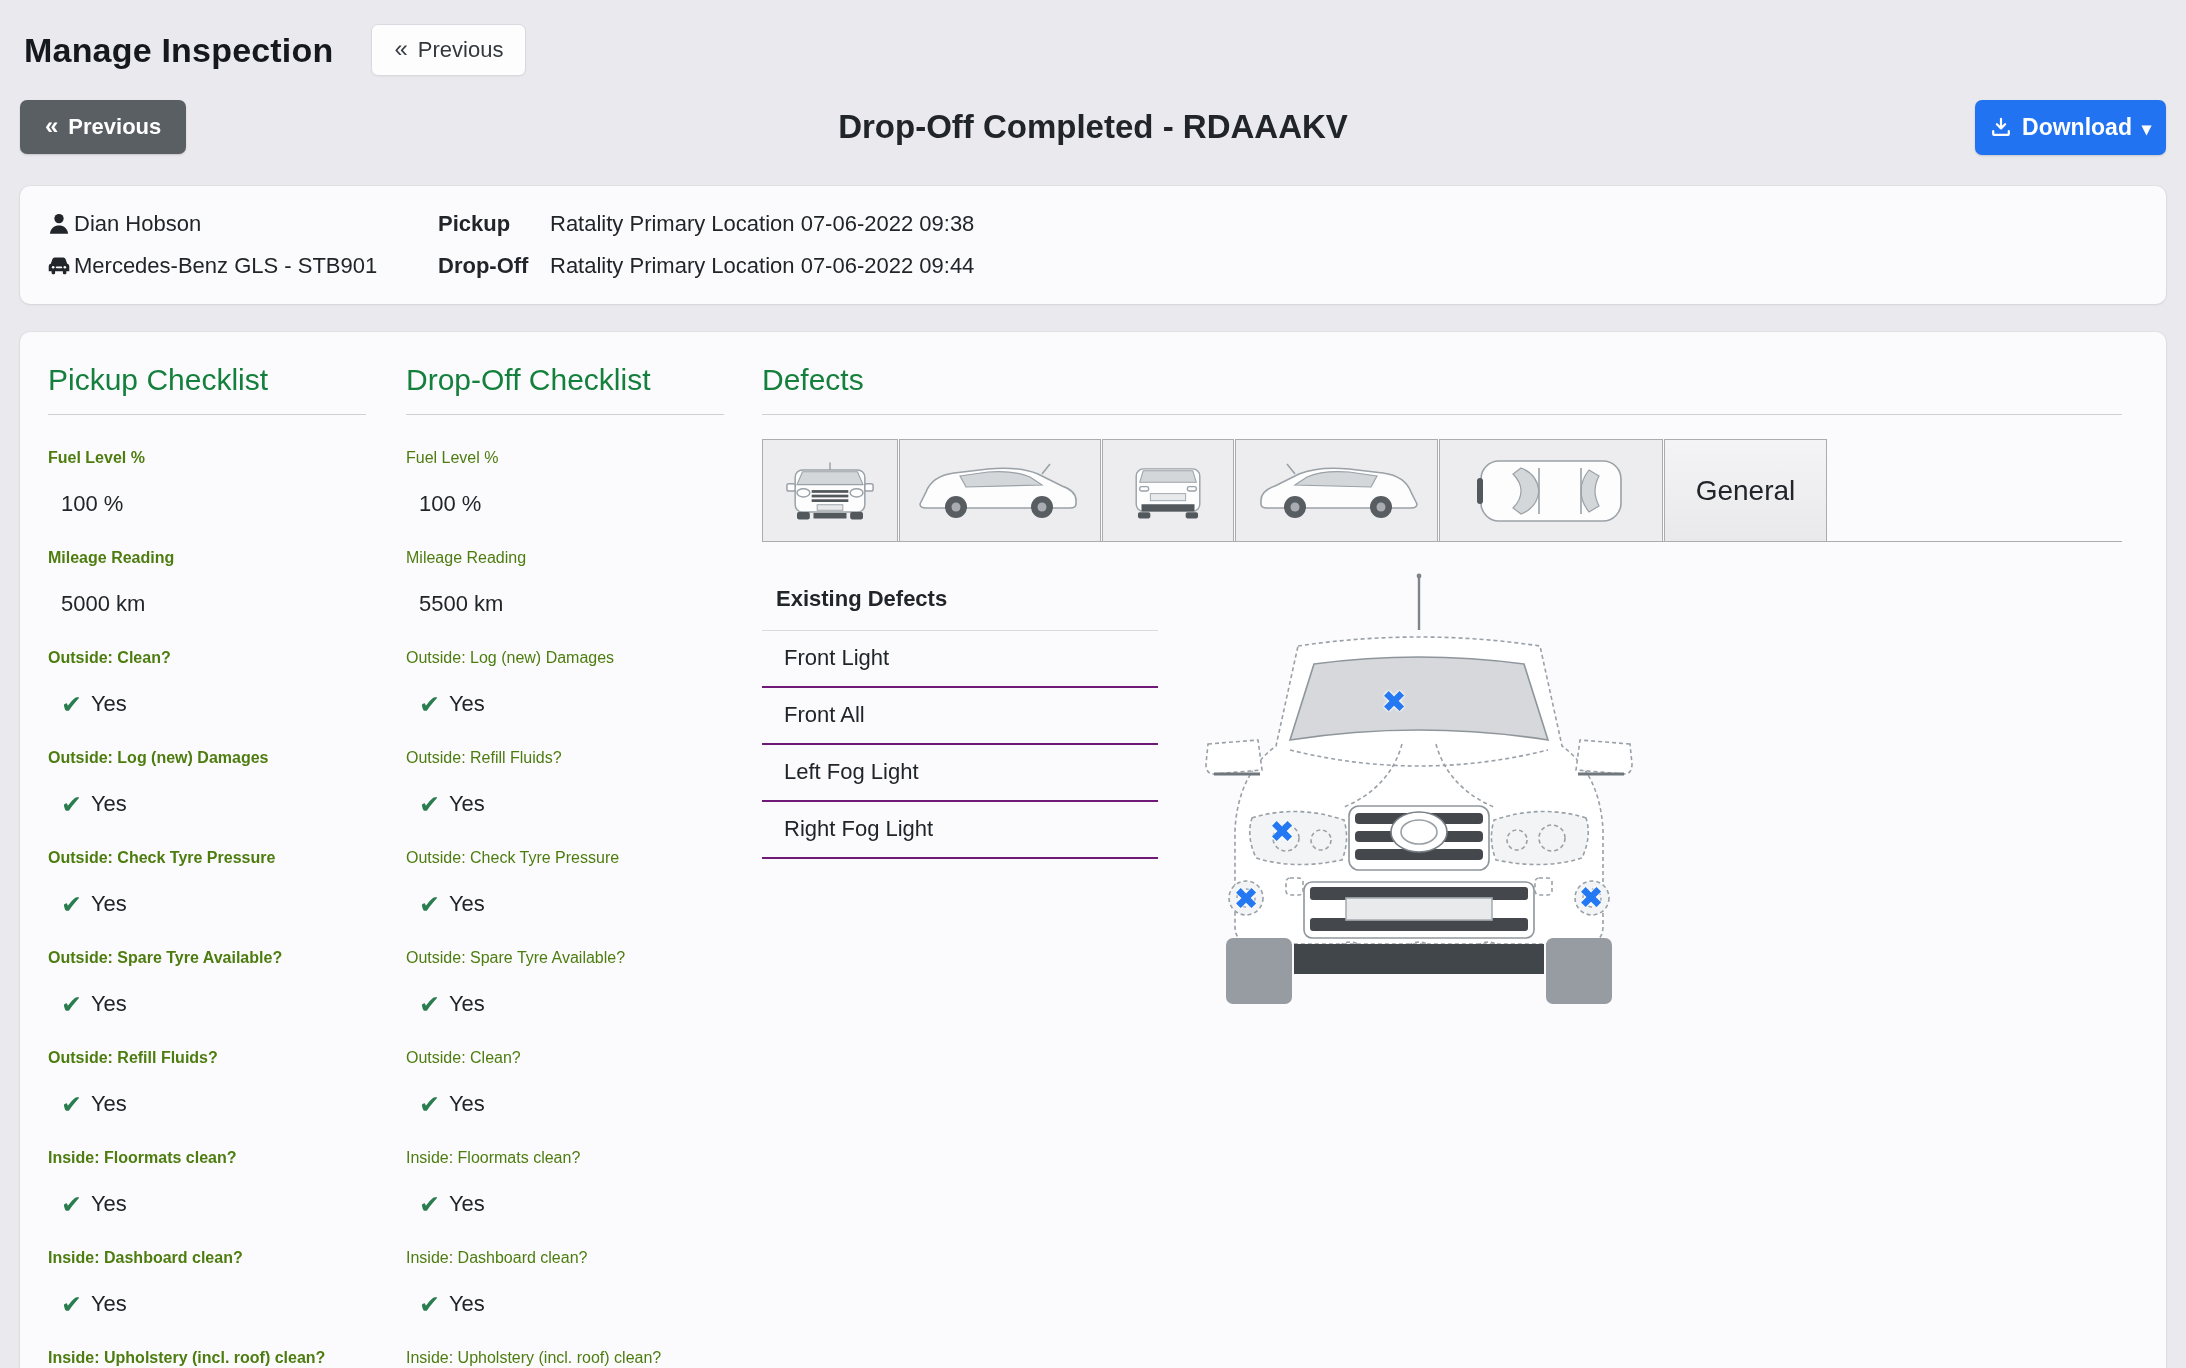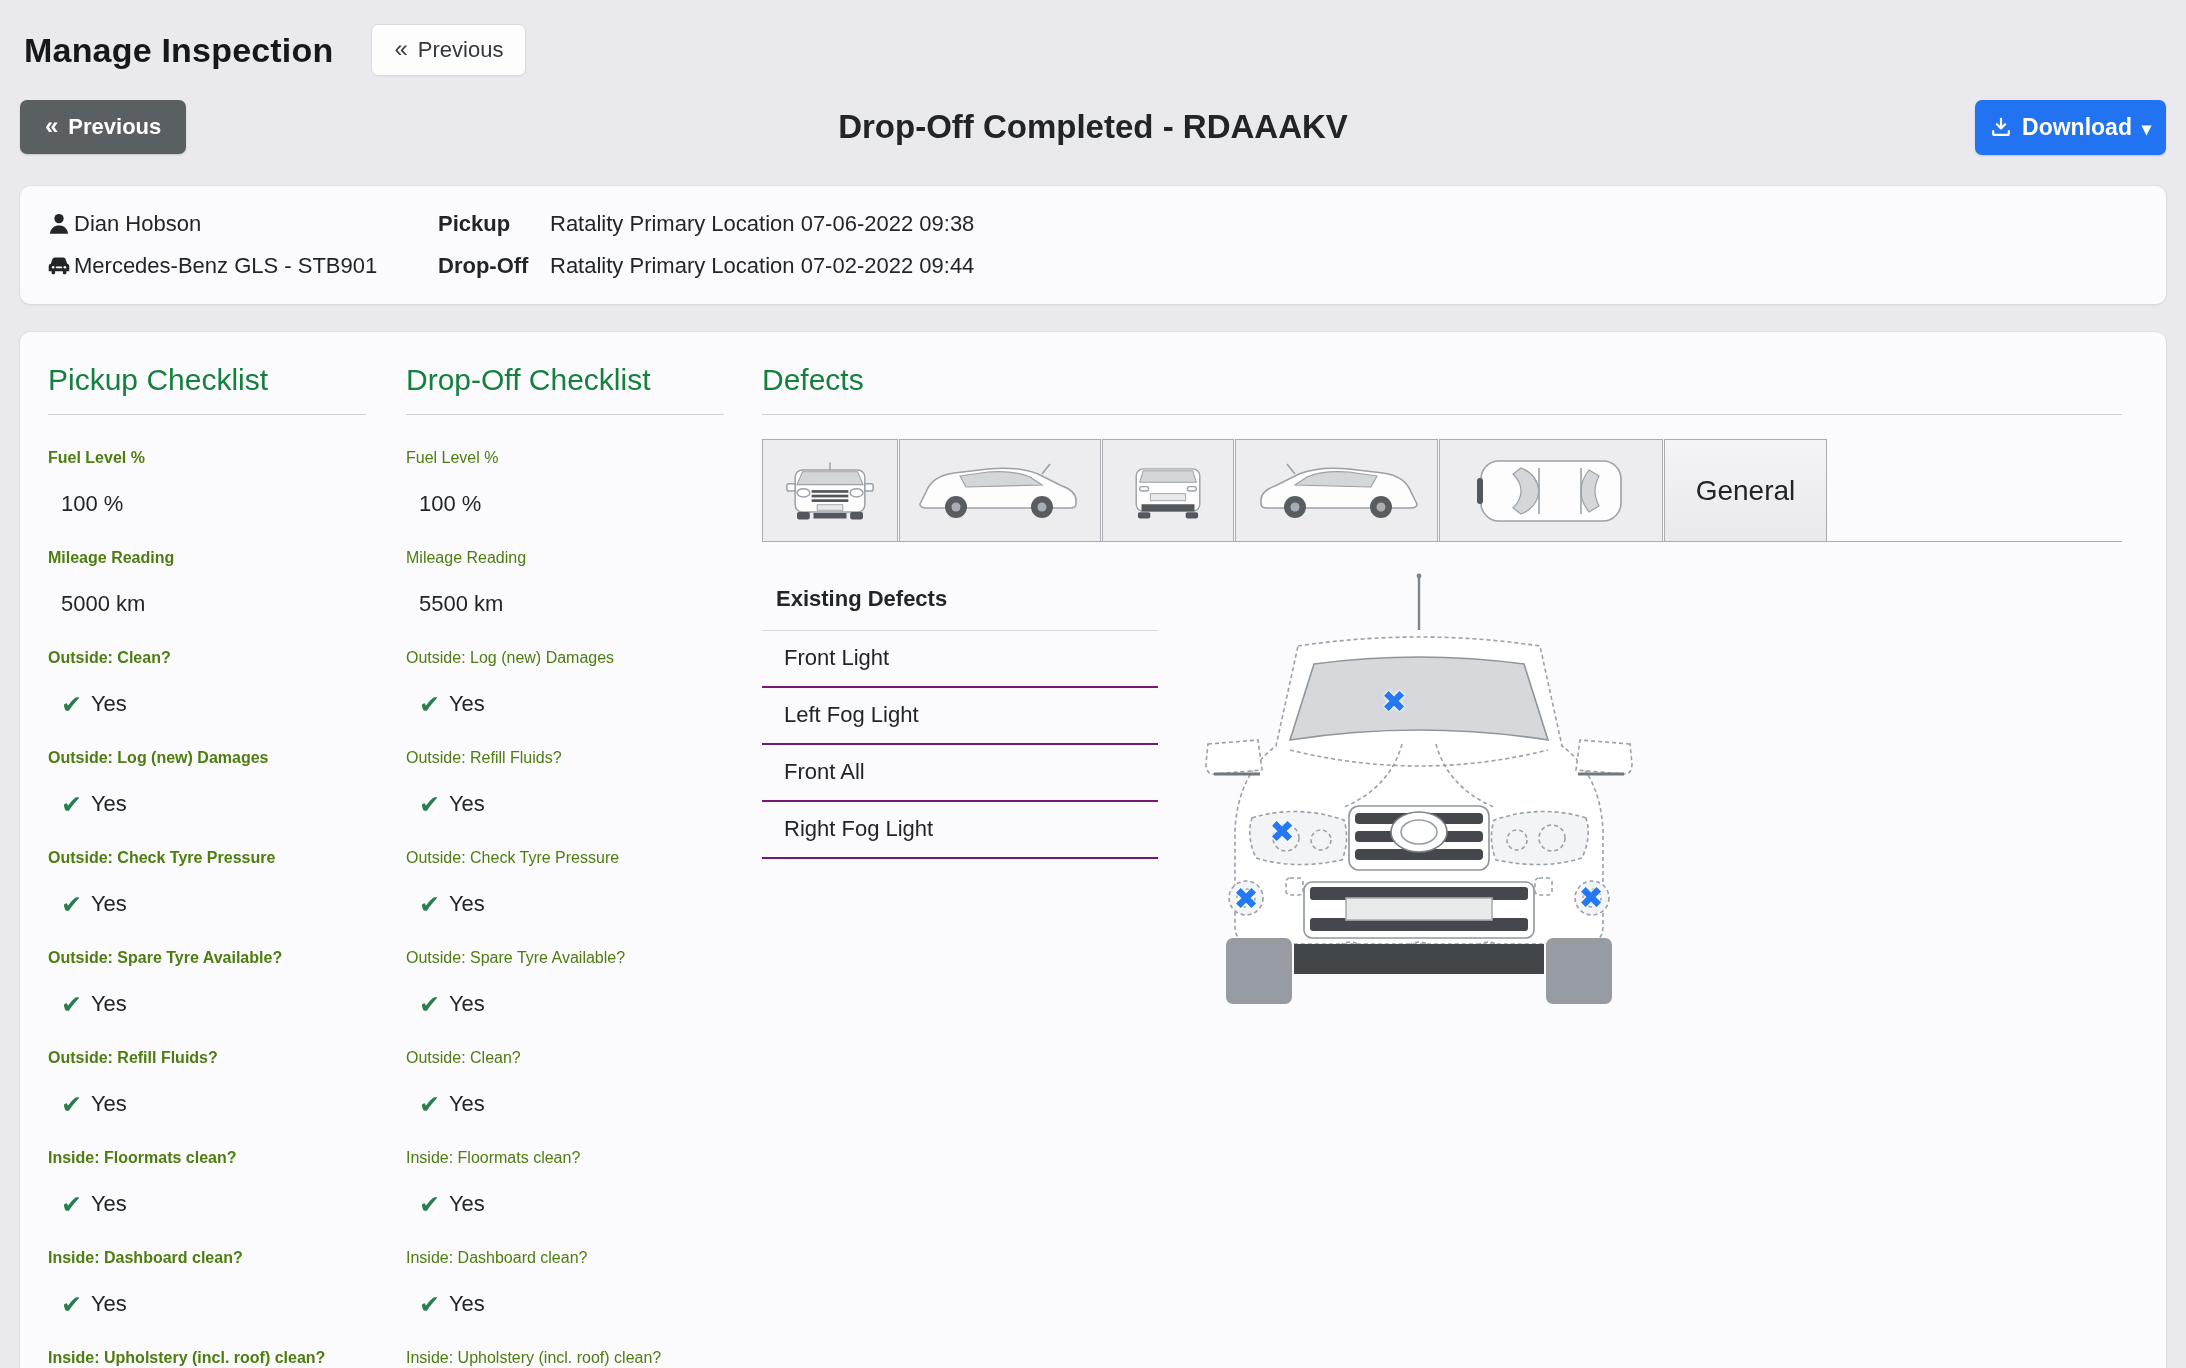--- a/index.html
+++ b/index.html
@@ -138,21 +138,21 @@
       <div class="info-cell">
         <svg class="ic" viewBox="0 0 24 24">
           <path d="M4.4 10 6 5.6Q6.5 4.2 8 4.2h8q1.5 0 2 1.4L19.6 10q1.9.3 1.9 2.2v4.6h-2.7v1.6q0 1.2-1.2 1.2h-.8q-1.2 0-1.2-1.2v-1.6H8.4v1.6q0 1.2-1.2 1.2h-.8q-1.2 0-1.2-1.2v-1.6H2.5v-4.6q0-1.9 1.9-2.2z" fill="#22262b"></path>
           <circle cx="6.6" cy="13.2" r="1.2" fill="#fbfbfd"></circle>
           <circle cx="17.4" cy="13.2" r="1.2" fill="#fbfbfd"></circle>
           <rect x="9" y="12.4" width="6" height="1.6" rx=".8" fill="#fbfbfd"></rect>
         </svg>
         <span>Mercedes-Benz GLS - STB901</span>
       </div>
       <div class="info-cell info-label">Drop-Off</div>
-      <div class="info-cell">Ratality Primary Location 07-02-2022 09:44</div>
+      <div class="info-cell">Ratality Primary Location 07-06-2022 09:44</div>
     </div>
   </div>
 
   <div class="card main-card">
     <div class="columns">
 
       <div class="col-pickup">
         <div class="col-title">Pickup Checklist</div>
         <hr class="col-rule">
         <div>
@@ -392,23 +392,23 @@
           <div class="tab tab-general">General</div>
         </div>
 
         <div class="defects-body">
           <div class="defect-list">
             <div class="defect-list-title">Existing Defects</div>
             <div>
 
                 <div class="defect-row">Front Light</div>
 
+                <div class="defect-row">Front All</div>
+
                 <div class="defect-row">Left Fog Light</div>
-
-                <div class="defect-row">Front All</div>
 
                 <div class="defect-row">Right Fog Light</div>
               </div>
           </div>
 
           <div class="diagram-wrap">
             <svg class="car-large" viewBox="0 0 450 450">
               <g fill="none" stroke="#99a0a7" stroke-width="1.6" stroke-dasharray="4 3">
 
                 <line x1="225" y1="8" x2="225" y2="62" stroke-dasharray="none" stroke="#7d848b" stroke-width="2.4"></line>

